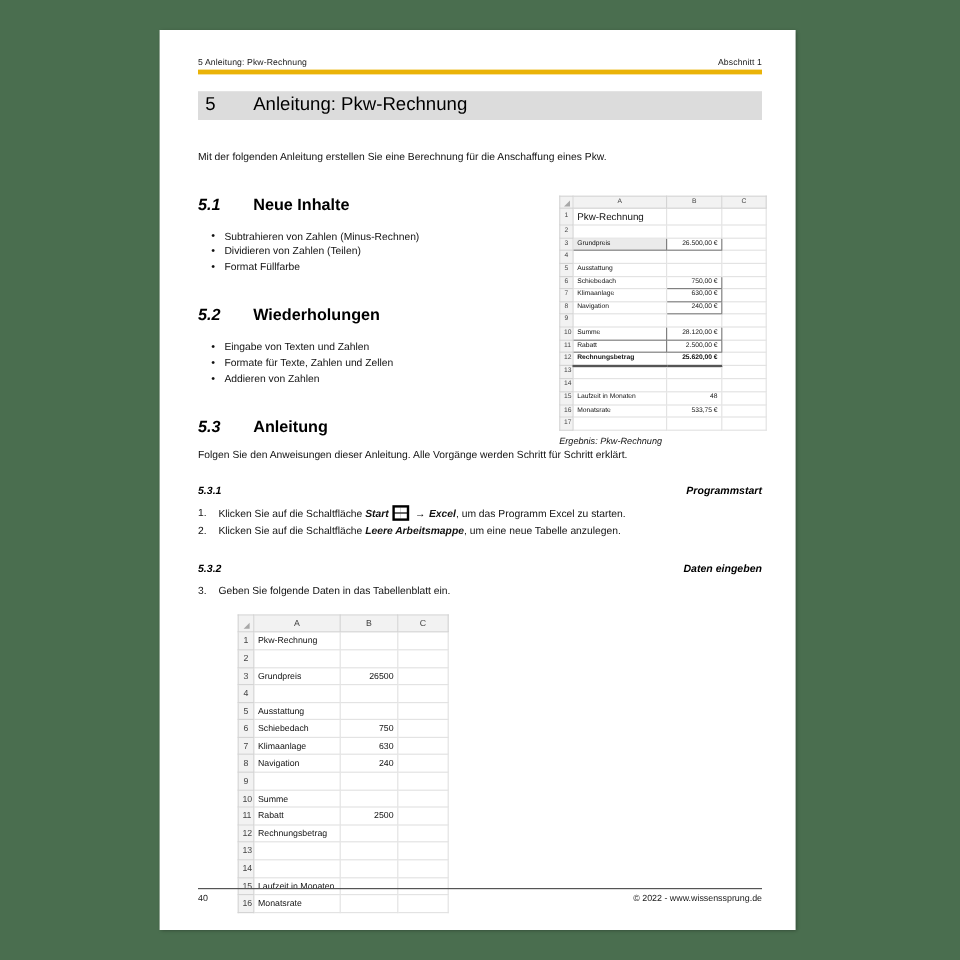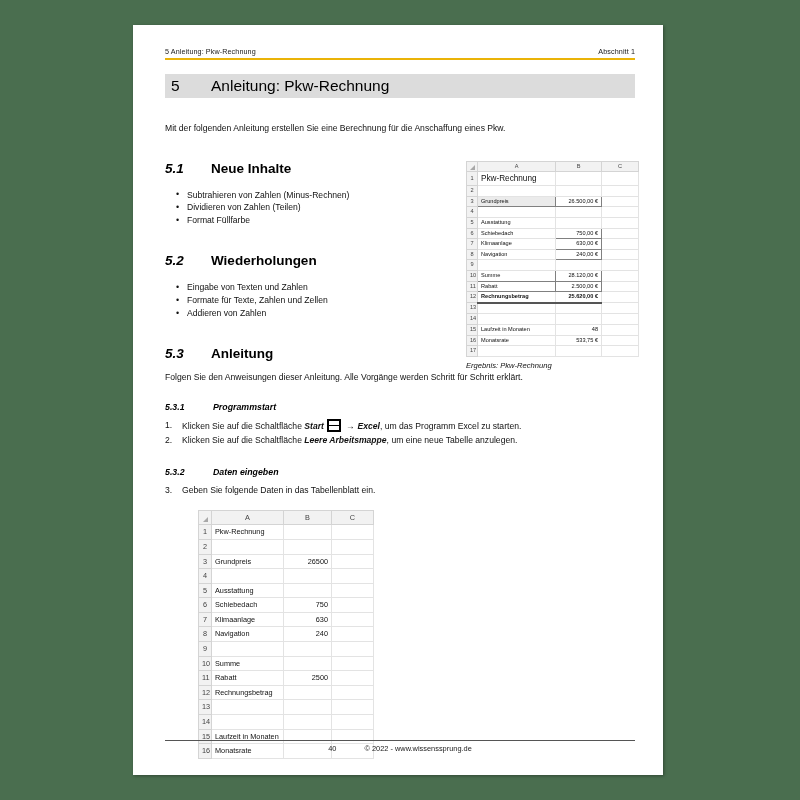--- a/index.html
+++ b/index.html
@@ -33,21 +33,21 @@
     bottom: 18px;
   }
 
   
   .doc-header {
     display: flex;
     justify-content: space-between;
     align-items: flex-end;
     font-size: 7.2px;
     color: #1a1a1a;
-    border-bottom: 2px solid #eab308;
+    border-bottom: 4px solid #eab308;
     padding-bottom: 2px;
   }
   .doc-header .hdr-left { letter-spacing: 0.1px; }
   .doc-header .hdr-right { letter-spacing: 0.1px; }
 
   
   .h1-bar {
     margin-top: 14px;
     background: #dcdcdc;
     height: 24px;
@@ -108,20 +108,21 @@
     margin-top: 10px;
   }
 
   h3.h3 {
     font-size: 8.8px;
     font-weight: bold;
     font-style: italic;
     margin: 19px 0 7px 0;
     display: flex;
     color: #000;
+    justify-content: space-between;
   }
   h3.h3 .h3-num { width: 48px; }
 
   ol.steps {
     margin: 0;
     padding-left: 0;
     list-style: none;
     counter-reset: none;
   }
   ol.steps li {
@@ -225,21 +226,21 @@
 
   
   .doc-footer {
     position: absolute;
     left: 32px;
     right: 28px;
     bottom: 22px;
     border-top: 1px solid #555;
     padding-top: 3px;
     display: flex;
-    justify-content: center;
+    justify-content: space-between;
     font-size: 7.4px;
     color: #1a1a1a;
     gap: 28px;
   }
 </style>
 </head>
 <body>
 
 <div class="page">
   <div class="page-inner">

